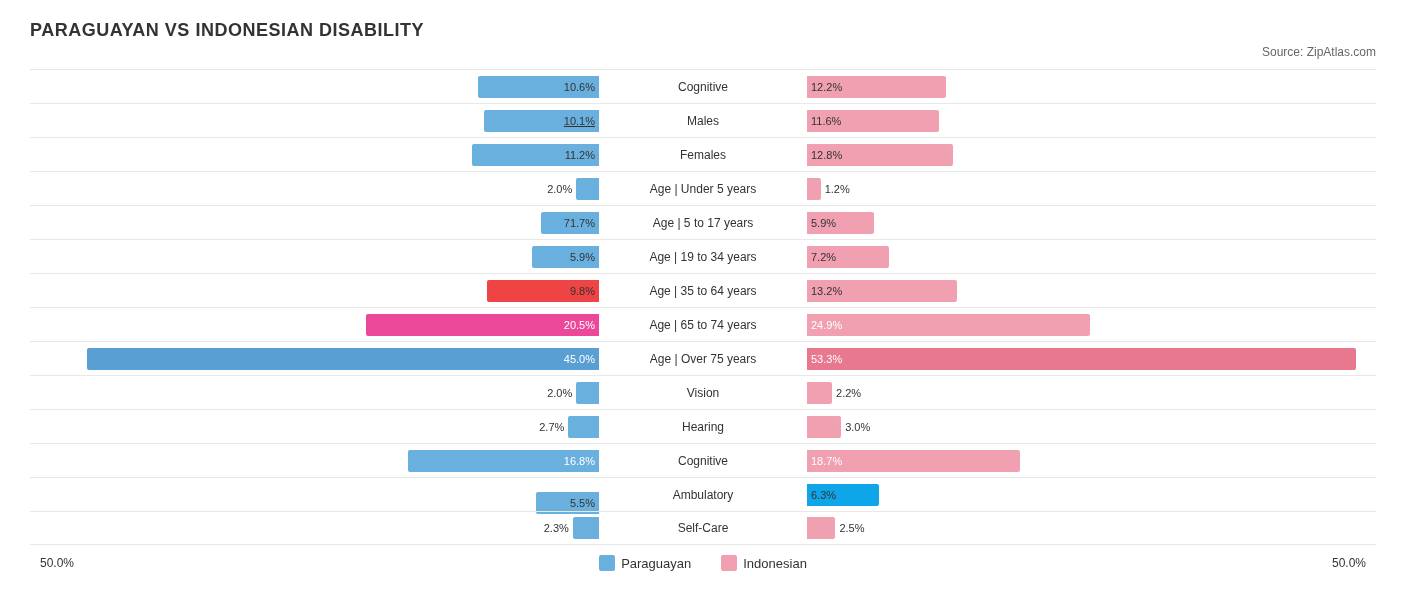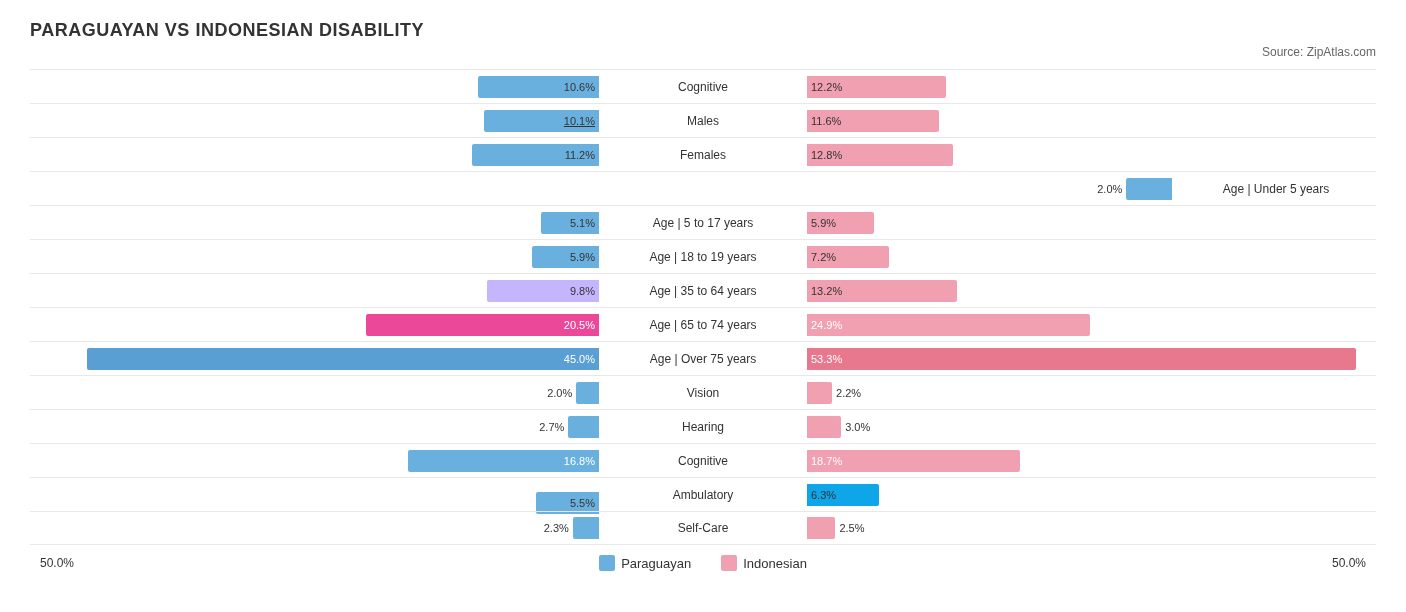--- a/index.html
+++ b/index.html
@@ -183,50 +183,54 @@
           <span class="bar-val" style="color: rgb(51, 51, 51);">12.8%</span>
         </div>
       </div>
     </div>
     <div class="row">
       <div class="bar-left-wrapper">
         <span class="bar-val-outside-left">2.0%</span>
         <div class="bar-blue" style="background: rgb(106, 176, 222); width: 4%; border-radius: 2px 0px 0px 2px;"></div>
       </div>
       <div class="label-center">Age | Under 5 years</div>
+      <div class="bar-right-wrapper">
+        <div class="bar-pink" style="background: rgb(240, 160, 176); width: 2.4%; border-radius: 0px 2px 2px 0px;"></div>
+        <span class="bar-val-outside-right">1.2%</span>
+      </div>
     </div>
     <div class="row">
       <div class="bar-left-wrapper">
         <div class="bar-blue" style="background: rgb(106, 176, 222); width: 10.2%; border-radius: 2px 0px 0px 2px;">
-          <span class="bar-val" style="color: rgb(51, 51, 51);">5.1%</span>
+          <span class="bar-val" style="color: rgb(51, 51, 51);">71.7%</span>
         </div>
       </div>
       <div class="label-center">Age | 5 to 17 years</div>
       <div class="bar-right-wrapper">
         <div class="bar-pink" style="background: rgb(240, 160, 176); width: 11.8%; border-radius: 0px 2px 2px 0px;">
           <span class="bar-val" style="color: rgb(51, 51, 51);">5.9%</span>
         </div>
       </div>
     </div>
     <div class="row">
       <div class="bar-left-wrapper">
         <div class="bar-blue" style="background: rgb(106, 176, 222); width: 11.8%; border-radius: 2px 0px 0px 2px;">
           <span class="bar-val" style="color: rgb(51, 51, 51);">5.9%</span>
         </div>
       </div>
-      <div class="label-center">Age | 18 to 19 years</div>
+      <div class="label-center">Age | 19 to 34 years</div>
       <div class="bar-right-wrapper">
         <div class="bar-pink" style="background: rgb(240, 160, 176); width: 14.4%; border-radius: 0px 2px 2px 0px;">
           <span class="bar-val" style="color: rgb(51, 51, 51);">7.2%</span>
         </div>
       </div>
     </div>
     <div class="row">
       <div class="bar-left-wrapper">
-        <div class="bar-blue" style="background: #c4b5fd; width: 19.6%; border-radius: 2px 0px 0px 2px;">
+        <div class="bar-blue" style="background: #ef4444; width: 19.6%; border-radius: 2px 0px 0px 2px;">
           <span class="bar-val" style="color: rgb(51, 51, 51);">9.8%</span>
         </div>
       </div>
       <div class="label-center">Age | 35 to 64 years</div>
       <div class="bar-right-wrapper">
         <div class="bar-pink" style="background: rgb(240, 160, 176); width: 26.4%; border-radius: 0px 2px 2px 0px;">
           <span class="bar-val" style="color: rgb(51, 51, 51);">13.2%</span>
         </div>
       </div>
     </div>

